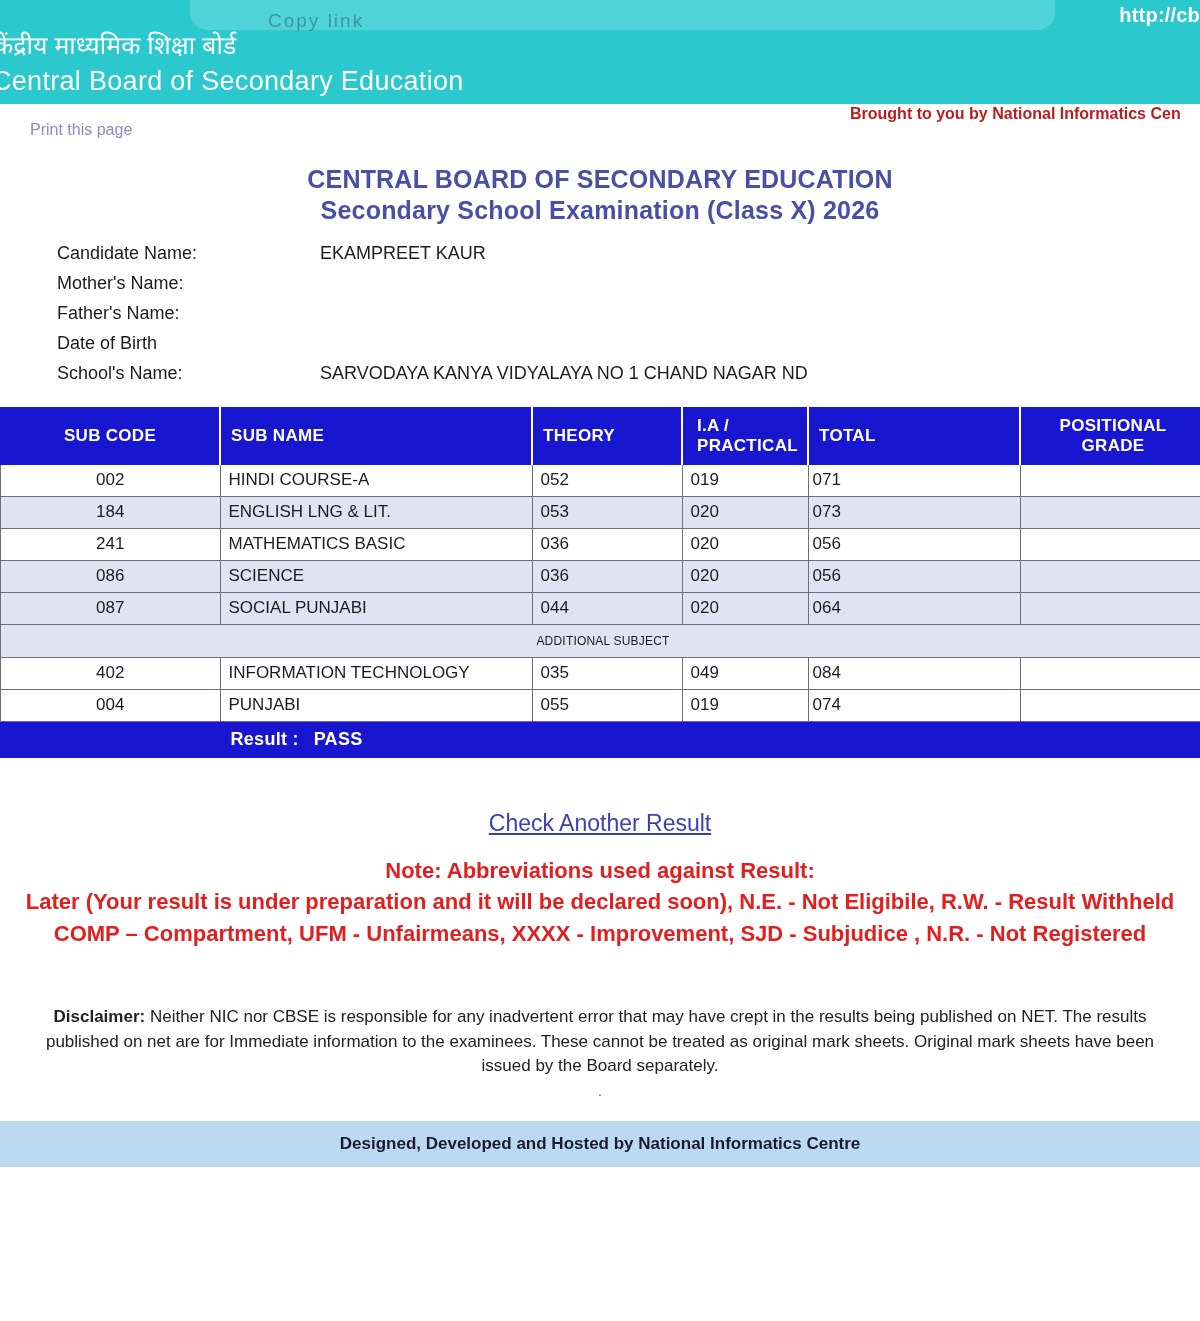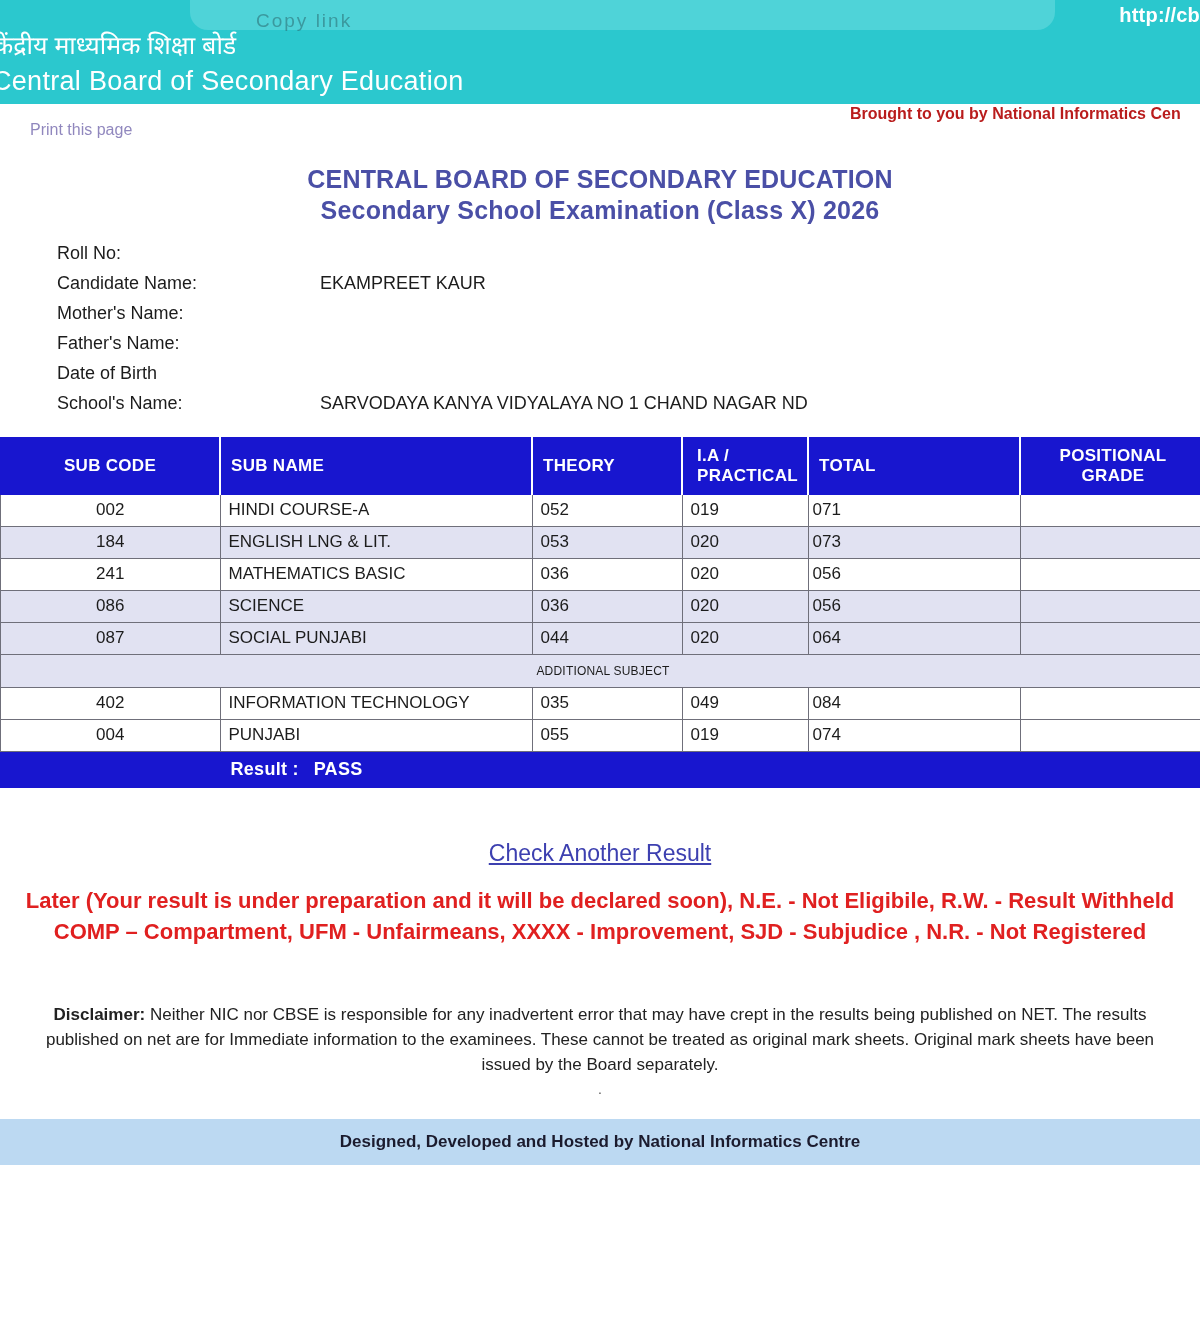--- a/index.html
+++ b/index.html
@@ -29,21 +29,21 @@
     left: 190px;
     top: -40px;
     width: 865px;
     height: 70px;
     background: #4fd3d8;
     border-bottom-left-radius: 18px;
     border-bottom-right-radius: 18px;
   }
   .share-panel-label {
     position: absolute;
-    left: 256px;
+    left: 268px;
     top: 10px;
     font-size: 19px;
     letter-spacing: 2px;
     color: #2a6a70;
     opacity: .55;
     filter: blur(0.7px);
     font-family: "Liberation Sans", sans-serif;
   }
   .url-text {
     position: absolute;
@@ -282,24 +282,20 @@
   <a class="print-link">Print this page</a>
   <div class="brought-by">Brought to you by National Informatics Cen</div>
 </div>
 
 <div class="doc-title-wrap">
   <div class="doc-title-1">CENTRAL BOARD OF SECONDARY EDUCATION</div>
   <div class="doc-title-2">Secondary School Examination (Class X) 2026</div>
 </div>
 
 <div class="candidate-info">
-  <div class="info-row">
-    <div class="info-label">Roll No:</div>
-    <div class="info-value"></div>
-  </div>
   <div class="info-row">
     <div class="info-label">Candidate Name:</div>
     <div class="info-value">EKAMPREET KAUR</div>
   </div>
   <div class="info-row">
     <div class="info-label">Mother's Name:</div>
     <div class="info-value"></div>
   </div>
   <div class="info-row">
     <div class="info-label">Father's Name:</div>
@@ -403,20 +399,21 @@
       </td>
     </tr>
   </tbody>
 </table>
 
 <div class="check-another">
   <a>Check Another Result</a>
 </div>
 
 <div class="note-block">
+  <div class="note-title">Note: Abbreviations used against Result:</div>
   <div class="note-line">Later (Your result is under preparation and it will be declared soon), N.E. - Not Eligibile, R.W. - Result Withheld</div>
   <div class="note-line">COMP – Compartment, UFM - Unfairmeans, XXXX - Improvement, SJD - Subjudice , N.R. - Not Registered</div>
 </div>
 
 <div class="disclaimer">
   <b>Disclaimer:</b><span> Neither NIC nor CBSE is responsible for any inadvertent error that may have crept in the results being published on NET. The results published on net are for Immediate information to the examinees. These cannot be treated as original mark sheets. Original mark sheets have been issued by the Board separately.</span>
 </div>
 <div class="dot-mark">.</div>
 
 <div class="footer-bar">

